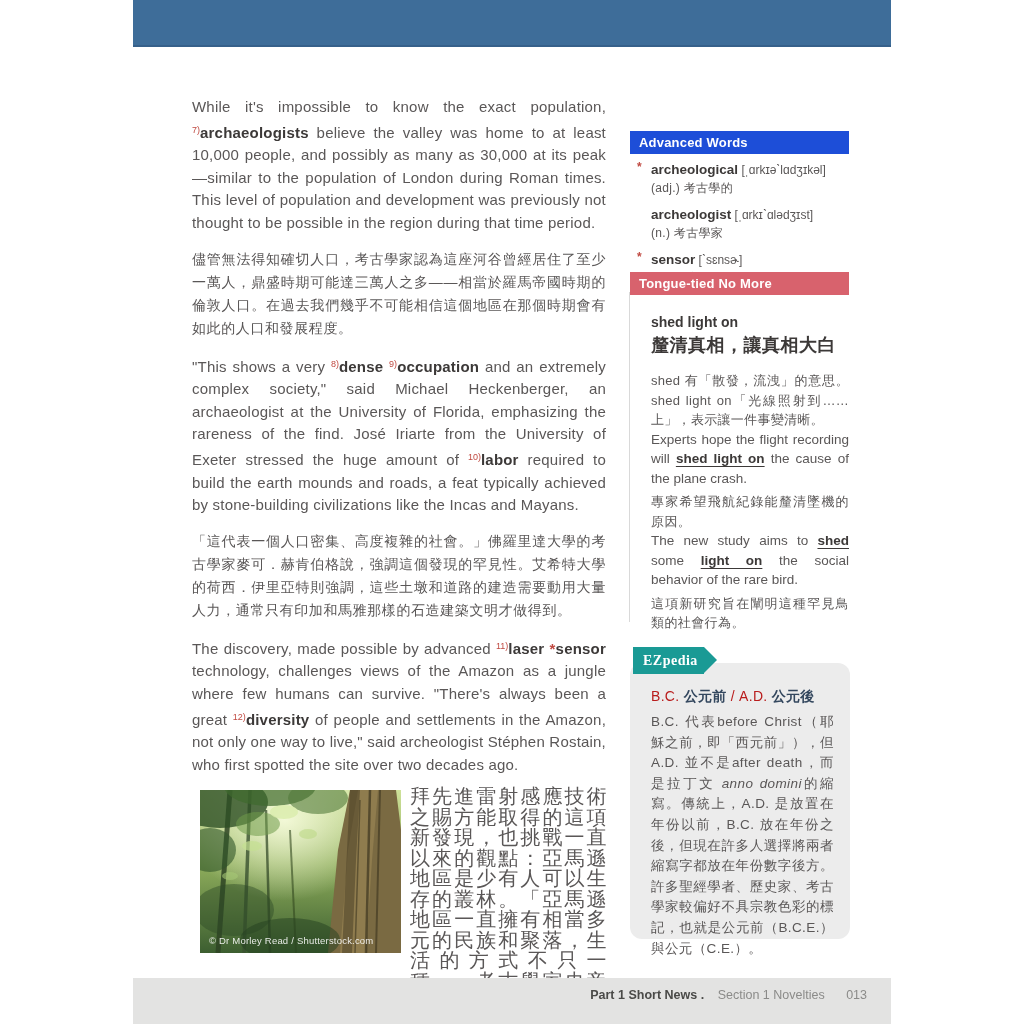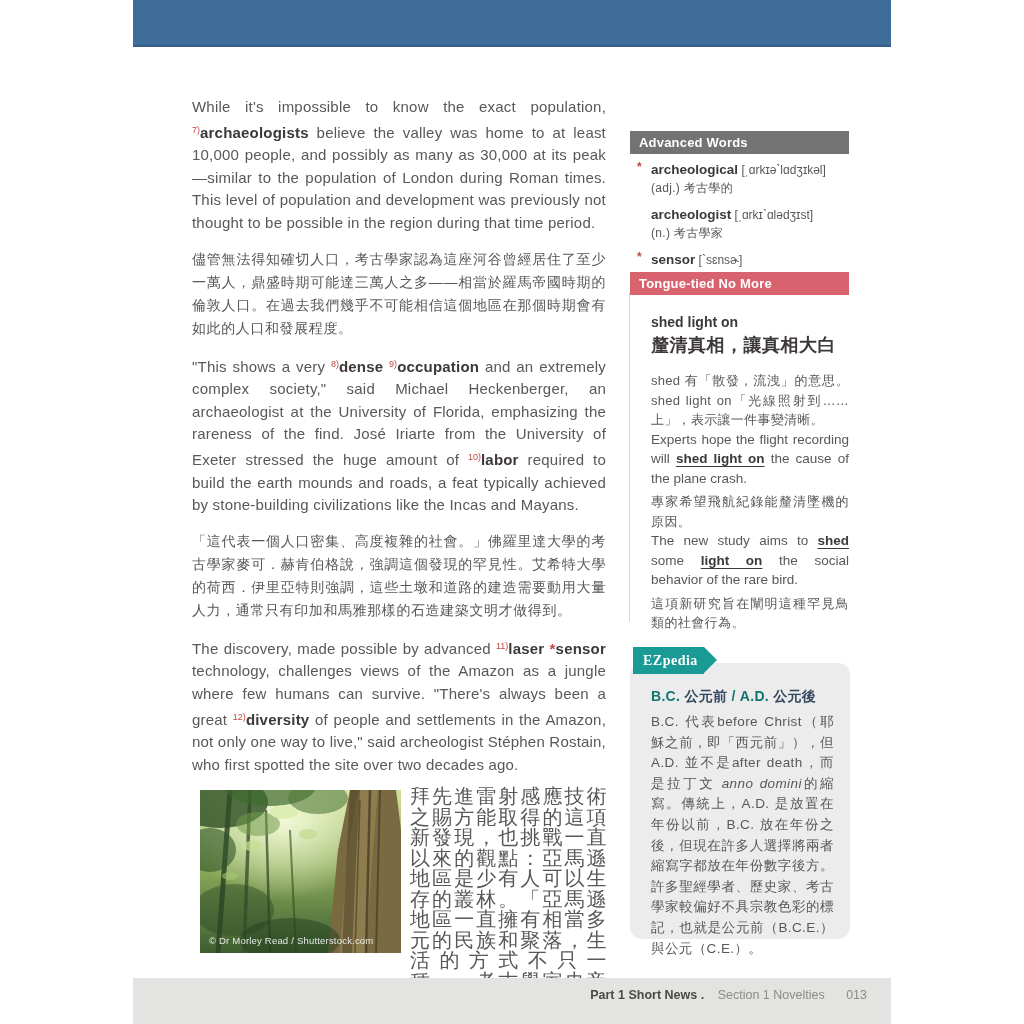--- a/index.html
+++ b/index.html
@@ -15,36 +15,36 @@
   .article { position:absolute; left:192px; top:96px; width:414px; color:#5a5757; }
   .para { text-align:justify; margin-bottom:13px; }
   .para.en { font-size:15px; line-height:22.6px; letter-spacing:0.2px; }
   .para.zh { font-size:14px; line-height:23px; letter-spacing:0.6px; }
 
   .seg-b  { font-weight:bold; color:#3c3938; }
   .seg-sup{ color:#c04a42; font-size:9px; vertical-align:5px; letter-spacing:0; }
   .seg-red{ color:#c04a42; font-weight:bold; }
   .seg-bu { font-weight:bold; color:#3c3938; text-decoration:underline; text-underline-offset:3px; }
   .seg-i  { font-style:italic; }
-  .seg-teal { color:#0f766e; font-weight:bold; }
+  .seg-teal { color:#b91c1c; font-weight:normal; }
   .seg-dkb  { color:#33475e; font-weight:bold; }
 
   
   .photo { position:absolute; left:200px; top:790px; width:201px; height:163px; overflow:hidden; background:#49642f; }
   .photo svg { display:block; }
   .photo-credit { position:absolute; left:9px; bottom:7px; font-size:9.5px; color:rgba(255,255,255,0.88); letter-spacing:0.2px; }
   .photo-caption { position:absolute; left:410px; top:786px; width:197px;
                    font-size:20px; line-height:20.5px; letter-spacing:0.4px;
                    color:#5a5757; text-align:justify; }
 
   
   .sidebar-header { position:absolute; left:630px; width:219px; height:23px;
                     color:#ffffff; font-weight:bold; font-size:13px; line-height:23px;
                     padding-left:9px; letter-spacing:0.2px; }
-  .hdr-advanced { top:131px; background:#737373; }
+  .hdr-advanced { top:131px; background:#1d4ed8; }
   .hdr-tongue   { top:272px; background:#d8626d; }
 
   .vline { position:absolute; left:629px; top:292px; width:1px; height:330px; background:#d9d9d9; }
 
   .adv-words { position:absolute; left:630px; top:160px; width:219px; }
   .adv-entry { position:relative; padding-left:21px; margin-bottom:8px; }
   .adv-star { position:absolute; left:7px; top:0; color:#c04a42; font-weight:bold; font-size:12px; }
   .adv-word { font-size:13.5px; font-weight:bold; color:#3c3938; }
   .adv-phon { font-size:12px; color:#5a5757; font-weight:normal; }
   .adv-def  { font-size:12px; color:#5a5757; margin-top:2px; letter-spacing:0.3px; }

